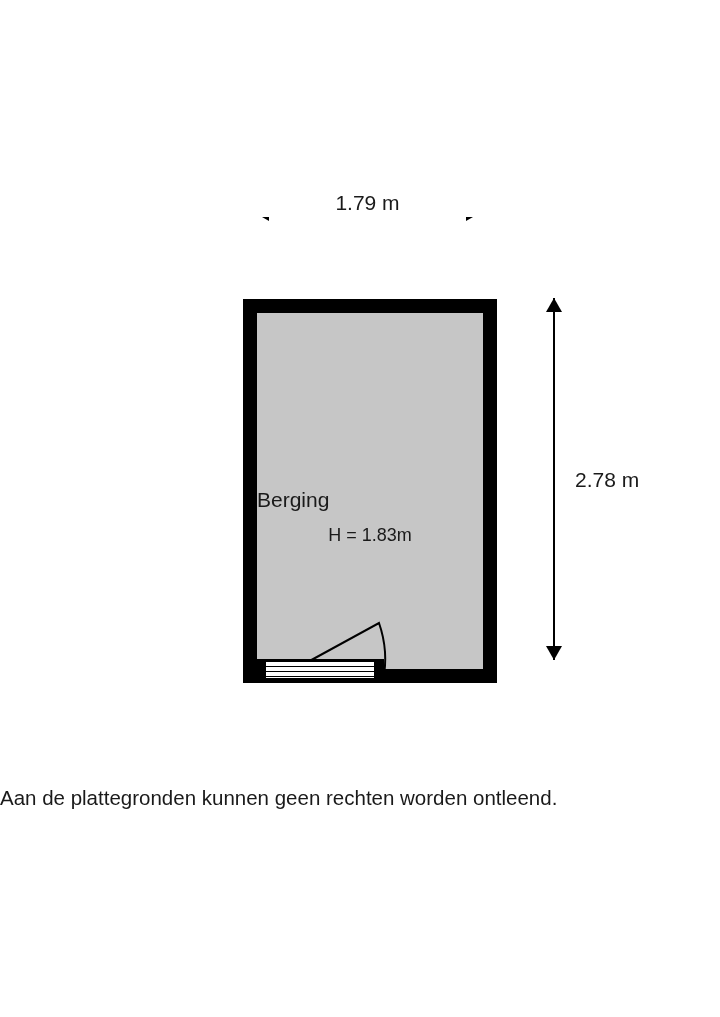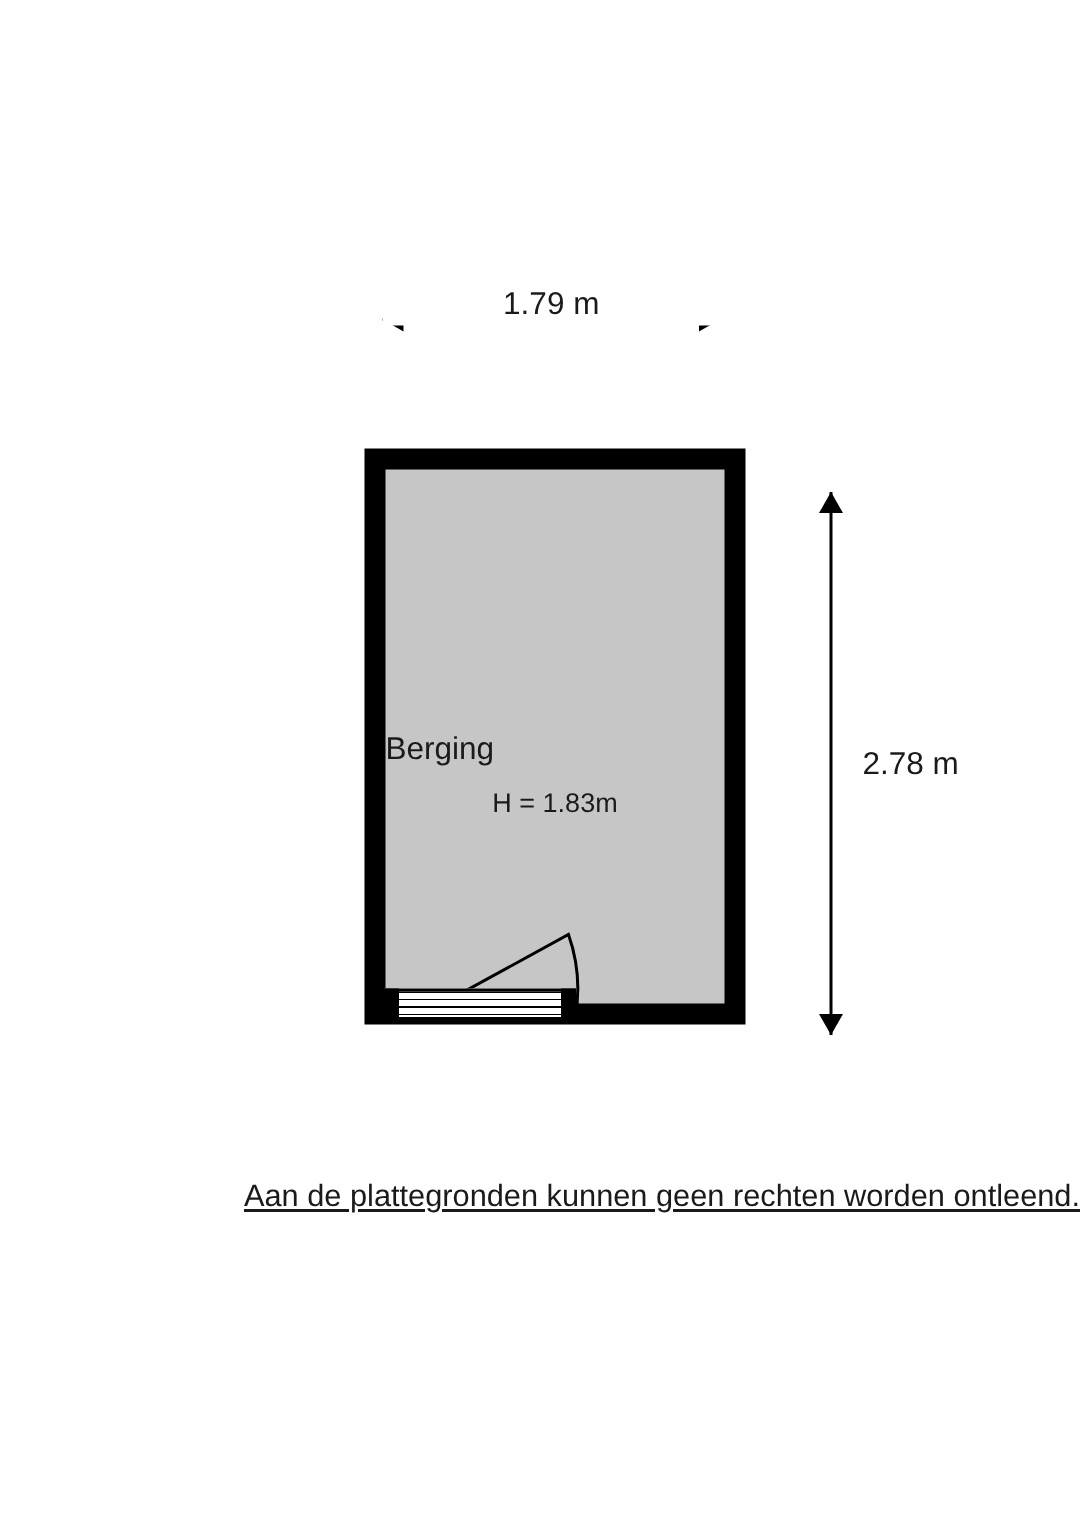--- a/index.html
+++ b/index.html
@@ -65,21 +65,21 @@
     text-align: center;
     font-size: 21px;
     background: #fff;
     padding: 1px 0 2px 0;
   }
 
   
   .dim-right {
     position: absolute;
     left: 534px;
-    top: 328px;
+    top: 298px;
     width: 130px;
     height: 362px;
   }
   .dim-right .line {
     position: absolute;
     left: 19px;
     top: 0;
     width: 2px;
     height: 362px;
     background: #000;
@@ -194,24 +194,23 @@
   }
   .door-stop-l { left: 256px; }
   .door-stop-r { left: 374px; }
 
   
   .disclaimer {
     position: absolute;
     left: 0;
     top: 786px;
     width: 720px;
-    text-align: right;
+    text-align: left;
     font-size: 20.5px;
     color: #1a1a1a;
-    text-decoration: underline;
   }
 </style>
 </head>
 <body>
 
 <div id="floorplan">
 
   <div class="dim-top">
     <div class="line"></div>
     <div class="arrow-l"></div>

